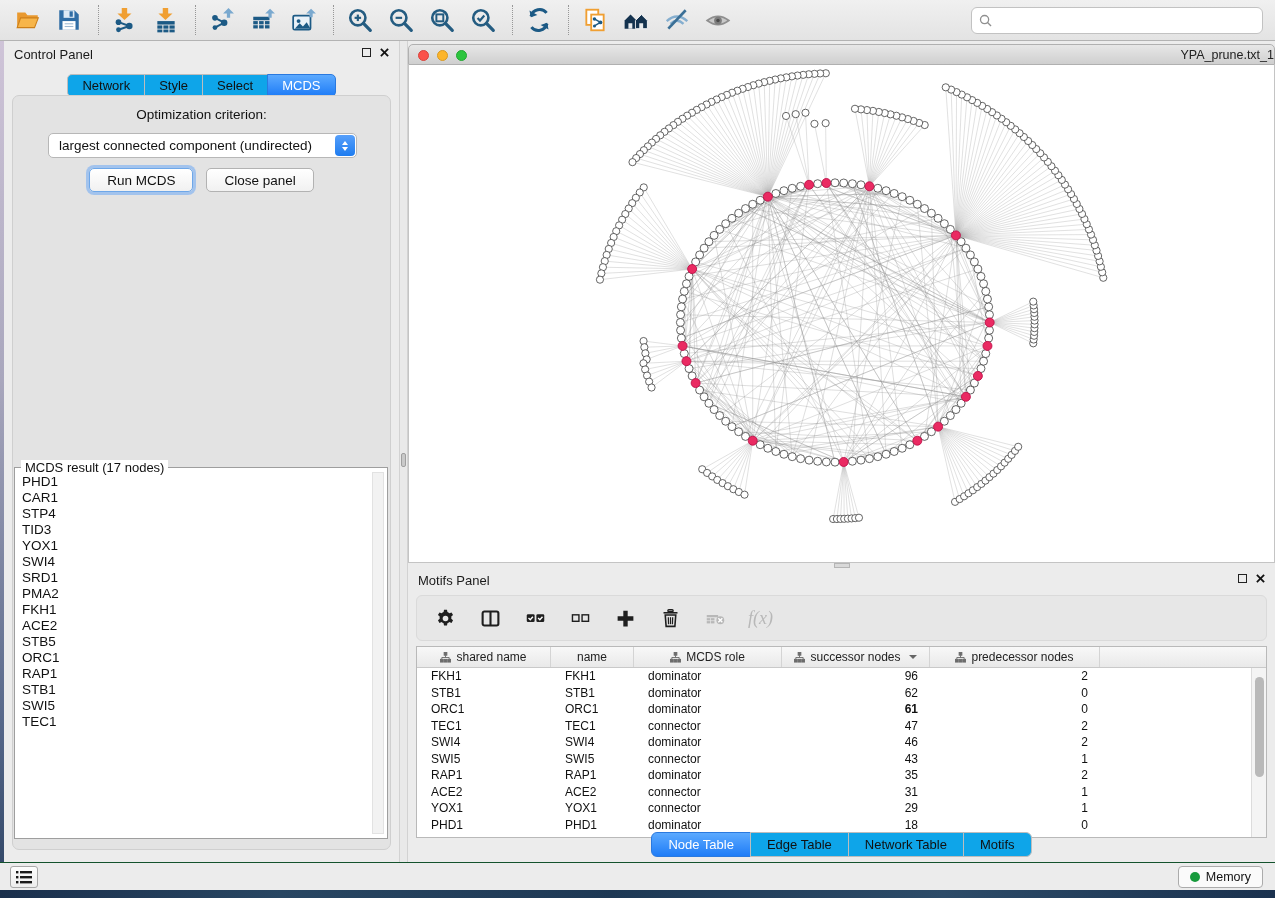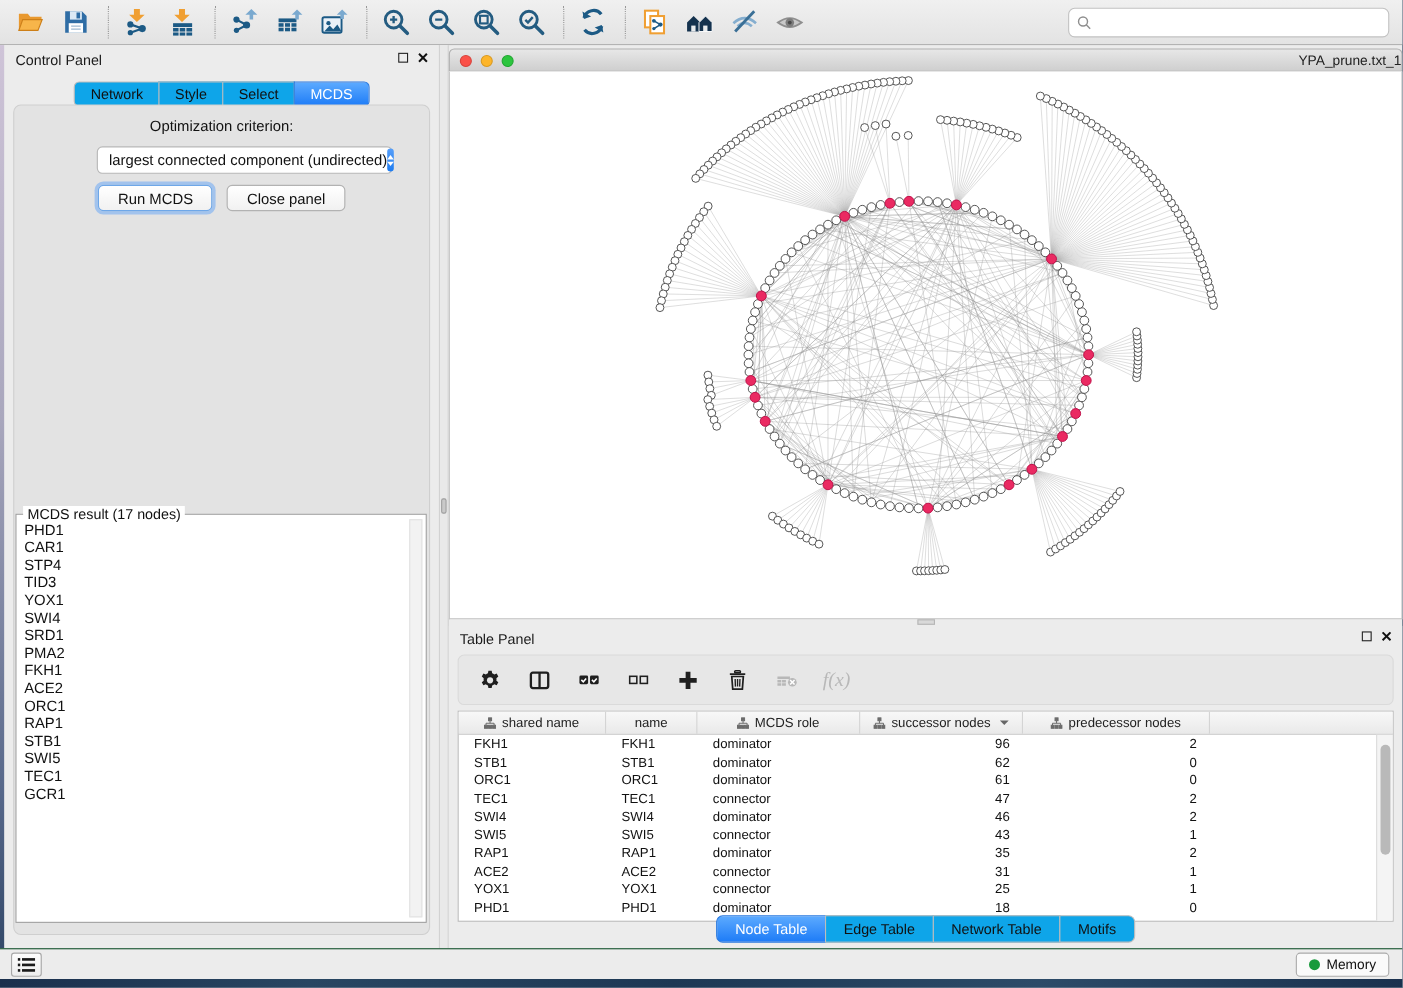--- a/index.html
+++ b/index.html
@@ -36,21 +36,21 @@
   .seg-tab { font-family:"Liberation Sans",sans-serif; font-size:13px; padding:3px 14px; background:#0ea5e9;
     border:1px solid #bdbdbd; margin-left:-1px; color:#111; cursor:default; }
   .seg-tab:first-child { border-radius:5px 0 0 5px; margin-left:0; }
   .seg-tab:last-child { border-radius:0 5px 5px 0; }
   .seg-tab.selected { background:linear-gradient(#5caaff,#1e7cf7); color:#fff; border-color:#2a79df; }
 
   .cp-inner { position:absolute; top:54px; left:8px; right:8px; bottom:12px;
     background:#e3e3e3; border:1px solid #cfcfcf; border-radius:7px; }
   .opt-label { position:absolute; top:66px; left:0; right:0; text-align:center; font-size:13.5px; color:#111; }
   .dropdown { position:absolute; top:92px; left:44px; right:42px; height:25px; background:#fff;
-    border:1px solid #b7b7b7; border-radius:5px; display:flex; align-items:center;margin-left:40px; }
+    border:1px solid #b7b7b7; border-radius:5px; display:flex; align-items:center; }
   .dropdown .dd-text { flex:1; font-size:13.5px; padding-left:10px; color:#111; white-space:nowrap; }
   .dd-stepper { width:20px; height:21px; margin-right:1px; border-radius:4px;
     background:linear-gradient(#569ffa,#1e7cf0); display:flex; flex-direction:column; align-items:center; justify-content:center; gap:2px; }
   .dd-up { width:0; height:0; border-left:3.5px solid transparent; border-right:3.5px solid transparent; border-bottom:4px solid #fff; }
   .dd-down { width:0; height:0; border-left:3.5px solid transparent; border-right:3.5px solid transparent; border-top:4px solid #fff; }
   .cp-buttons { position:absolute; top:127px; left:0; right:0; display:flex; justify-content:center; gap:13px; }
   .btn { font-family:"Liberation Sans",sans-serif; font-size:13.5px; height:24px; padding:0 17px;
     background:linear-gradient(#ffffff,#f1f1f1); border:1px solid #b2b2b2; border-radius:5px; color:#111; cursor:default; }
   .btn.focused { box-shadow:0 0 0 3px rgba(110,170,245,.55); border-color:#6ea7e8; }
 
@@ -339,26 +339,26 @@
           <div>PHD1</div>
           <div>CAR1</div>
           <div>STP4</div>
           <div>TID3</div>
           <div>YOX1</div>
           <div>SWI4</div>
           <div>SRD1</div>
           <div>PMA2</div>
           <div>FKH1</div>
           <div>ACE2</div>
+          <div>STB5</div>
           <div>ORC1</div>
           <div>RAP1</div>
           <div>STB1</div>
           <div>SWI5</div>
           <div>TEC1</div>
-          <div>GCR1</div>
         </div>
       <div class="mcds-scroll"></div>
     </div>
   </div>
 
   <div class="v-splitter">
       <div class="v-grip"></div>
     </div>
 
   <div class="right-col">
@@ -1065,21 +1065,21 @@
             <circle cx="579.8" cy="281.5" r="4.5" fill="#ea2a62" stroke="#bf1049" stroke-width="0.9"></circle>
           </svg>
       </div>
     </div>
 
     <div class="h-splitter">
         <div class="h-grip"></div>
       </div>
 
     <div class="table-panel">
-      <div class="tp-head">Table Panel</div>
+      <div class="tp-head">Motifs Panel</div>
       <div class="tp-panel-icons">
         <span class="float-ic"></span>
         <span class="close-ic">
             <svg viewBox="0 0 10 10">
               <line x1="1" y1="1" x2="9" y2="9" stroke="#111" stroke-width="2"></line>
               <line x1="9" y1="1" x2="1" y2="9" stroke="#111" stroke-width="2"></line>
             </svg>
           </span>
       </div>
       <div class="tp-toolbar" id="tp-toolbar">
@@ -1222,21 +1222,21 @@
               <div class="td-cell l" style="width: 134px;">STB1</div>
               <div class="td-cell l" style="width: 83px;">STB1</div>
               <div class="td-cell l" style="width: 148px;">dominator</div>
               <div class="td-cell r" style="width: 148px;">62</div>
               <div class="td-cell r" style="width: 170px;">0</div>
             </div>
             <div class="tbl-row">
               <div class="td-cell l" style="width: 134px;">ORC1</div>
               <div class="td-cell l" style="width: 83px;">ORC1</div>
               <div class="td-cell l" style="width: 148px;">dominator</div>
-              <div class="td-cell r" style="width: 148px;">61</div>
+              <div class="td-cell r" style="width: 148px; font-weight: bold;">61</div>
               <div class="td-cell r" style="width: 170px;">0</div>
             </div>
             <div class="tbl-row">
               <div class="td-cell l" style="width: 134px;">TEC1</div>
               <div class="td-cell l" style="width: 83px;">TEC1</div>
               <div class="td-cell l" style="width: 148px;">connector</div>
               <div class="td-cell r" style="width: 148px;">47</div>
               <div class="td-cell r" style="width: 170px;">2</div>
             </div>
             <div class="tbl-row">
@@ -1264,21 +1264,21 @@
               <div class="td-cell l" style="width: 134px;">ACE2</div>
               <div class="td-cell l" style="width: 83px;">ACE2</div>
               <div class="td-cell l" style="width: 148px;">connector</div>
               <div class="td-cell r" style="width: 148px;">31</div>
               <div class="td-cell r" style="width: 170px;">1</div>
             </div>
             <div class="tbl-row">
               <div class="td-cell l" style="width: 134px;">YOX1</div>
               <div class="td-cell l" style="width: 83px;">YOX1</div>
               <div class="td-cell l" style="width: 148px;">connector</div>
-              <div class="td-cell r" style="width: 148px;">25</div>
+              <div class="td-cell r" style="width: 148px;">29</div>
               <div class="td-cell r" style="width: 170px;">1</div>
             </div>
             <div class="tbl-row">
               <div class="td-cell l" style="width: 134px;">PHD1</div>
               <div class="td-cell l" style="width: 83px;">PHD1</div>
               <div class="td-cell l" style="width: 148px;">dominator</div>
               <div class="td-cell r" style="width: 148px;">18</div>
               <div class="td-cell r" style="width: 170px;">0</div>
             </div>
           </div>

